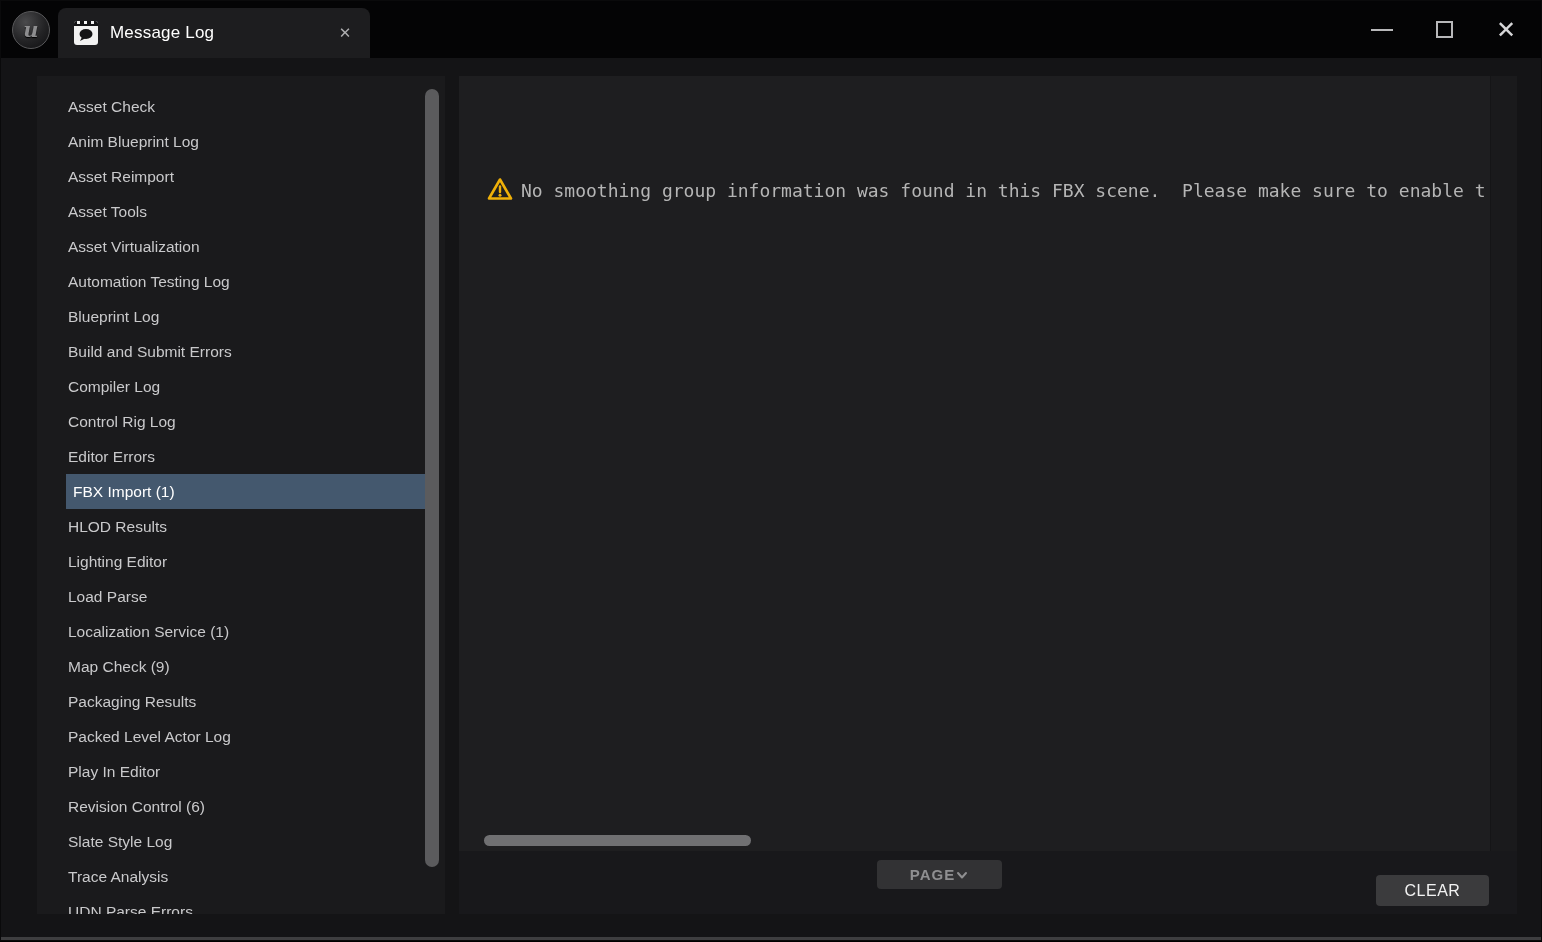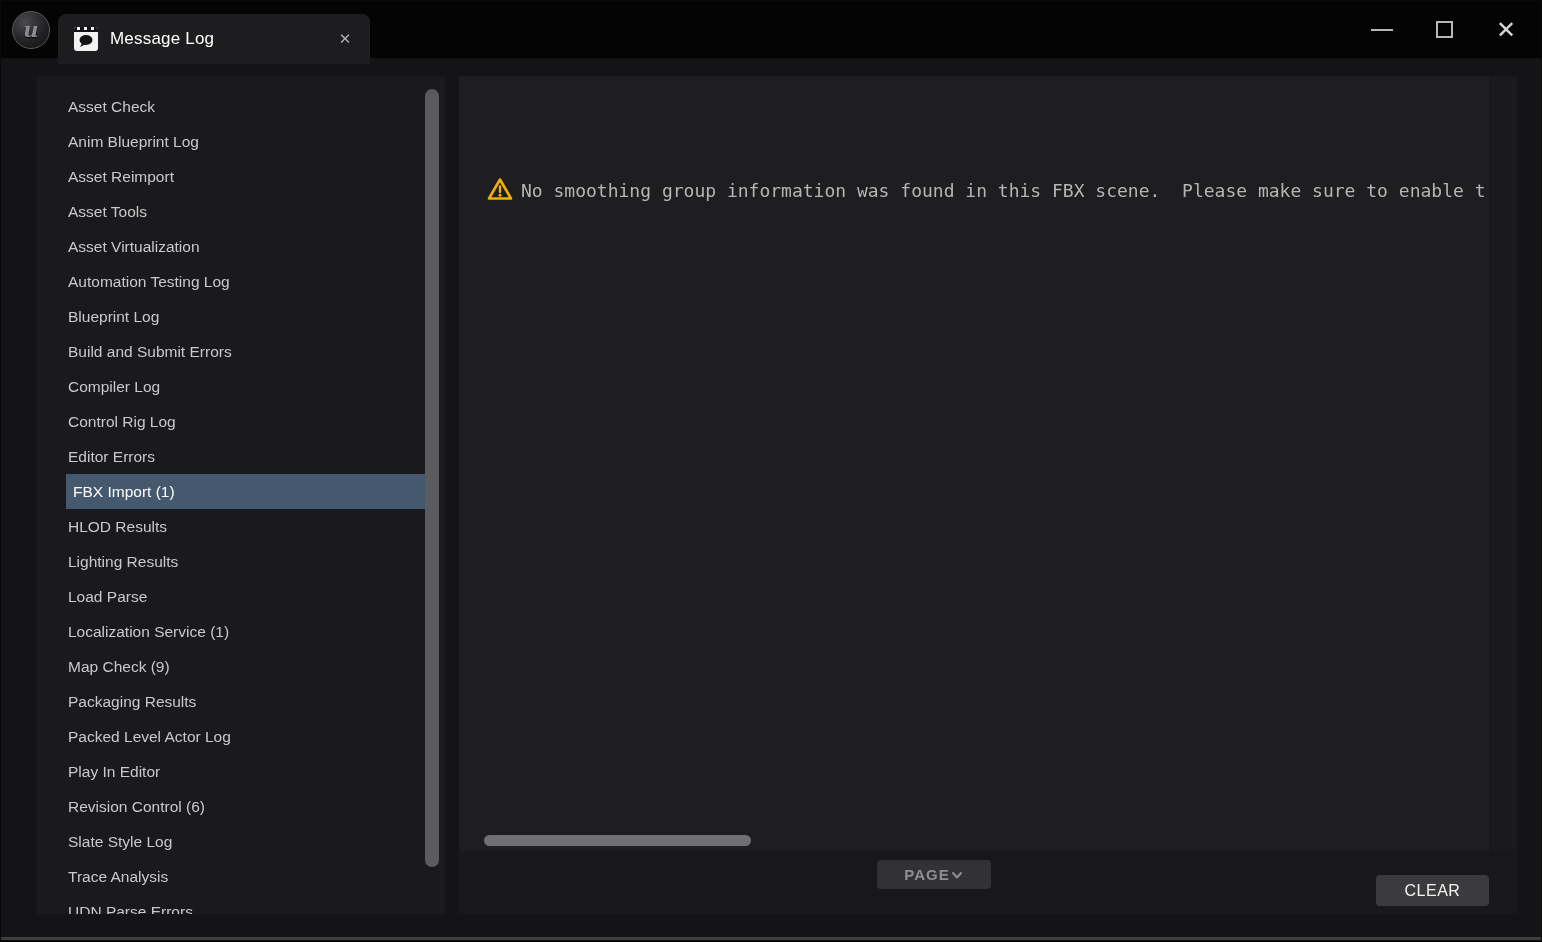--- a/index.html
+++ b/index.html
@@ -7,21 +7,21 @@
   .window{position:absolute;left:0;top:0;width:1540px;height:939px;background:#141416;border:1px solid #0a0a0b;}
   .window::after{content:"";position:absolute;left:0;right:0;bottom:0;height:3px;background:#3e3e40;}
 
   
   .titlebar{position:absolute;left:0;top:0;width:100%;height:57px;background:#040405;}
   .ue-logo{position:absolute;left:11px;top:10px;width:38px;height:38px;border-radius:50%;
     background:radial-gradient(circle at 35% 28%,#4a4a4c 0%,#232325 55%,#0e0e10 100%);
     border:1px solid #59595b;box-sizing:border-box;display:flex;align-items:center;justify-content:center;}
   .ue-logo span{font-family:"DejaVu Serif",serif;font-weight:bold;font-style:italic;font-size:21px;color:#8d8d8f;
     text-shadow:0 1px 1px #000;line-height:1;transform:translateY(-1px);}
-  .tab{position:absolute;left:57px;top:13px;width:312px;height:50px;background:#1d1d1f;border-radius:8px 8px 0 0;
+  .tab{position:absolute;left:57px;top:7px;width:312px;height:50px;background:#1d1d1f;border-radius:8px 8px 0 0;
     display:flex;align-items:center;}
   .tab-icon{position:relative;width:24px;height:24px;margin-left:16px;background:#f2f2f2;border-radius:3px;overflow:hidden;flex:none;}
   .tab-icon .teeth{position:absolute;left:0;top:0;width:100%;height:5px;background:#141416;}
   .tab-icon .teeth i{position:absolute;top:0;width:3px;height:3px;background:#f2f2f2;}
   .tab-icon .teeth i:nth-child(1){left:3px}.tab-icon .teeth i:nth-child(2){left:10px}.tab-icon .teeth i:nth-child(3){left:17px}
   .tab-label{margin-left:12px;font-size:17px;color:#ffffff;letter-spacing:.2px;}
   .tab-close{position:absolute;right:14px;top:50%;transform:translateY(-50%);width:22px;height:22px;
     display:flex;align-items:center;justify-content:center;color:#aeaeb0;font-size:15px;cursor:pointer;}
   .win-controls{position:absolute;right:4px;top:0;height:57px;display:flex;}
   .win-btn{width:62px;height:57px;display:flex;align-items:center;justify-content:center;color:#c4c4c6;}
@@ -41,21 +41,21 @@
   .content{position:absolute;left:458px;top:75px;width:1058px;height:838px;display:flex;flex-direction:column;}
   .msg-area{position:relative;flex:1;background:#1e1e20;overflow:hidden;text-align:center;}
   .v-gutter{position:absolute;right:0;top:0;bottom:0;width:26px;background:#1a1a1c;border-left:1px solid #151517;}
   .msg-row{position:absolute;left:28px;top:101px;display:flex;align-items:center;width:1456px;overflow:hidden;}
   .warn-icon{flex:none;margin-right:8px;}
   .msg-text{font-family:"DejaVu Sans Mono",monospace;font-size:18px;color:#b5b5b5;white-space:pre;line-height:24px;}
   .h-scrollbar{position:absolute;left:25px;bottom:5px;width:267px;height:11px;border-radius:5.5px;background:#707072;}
 
   
   .footer{position:relative;height:63px;background:#18181b;}
-  .page-btn{position:absolute;left:418px;top:9px;width:114px;height:29px;background:#323234;border-radius:4px;
+  .page-btn{position:absolute;left:418px;top:9px;width:125px;height:29px;background:#323234;border-radius:4px;
     display:flex;align-items:center;justify-content:center;color:#8f8f91;font-size:15px;font-weight:bold;
     letter-spacing:1px;cursor:pointer;}
   .clear-btn{position:absolute;right:28px;top:24px;width:113px;height:31px;background:#3b3b3d;border-radius:4px;
     display:flex;align-items:center;justify-content:center;color:#f2f2f2;font-size:16px;letter-spacing:.5px;cursor:pointer;}
 </style>
 </head>
 <body>
 
 <div class="window">
 
@@ -99,21 +99,21 @@
         <div class="side-row"><span>Asset Tools</span></div>
         <div class="side-row"><span>Asset Virtualization</span></div>
         <div class="side-row"><span>Automation Testing Log</span></div>
         <div class="side-row"><span>Blueprint Log</span></div>
         <div class="side-row"><span>Build and Submit Errors</span></div>
         <div class="side-row"><span>Compiler Log</span></div>
         <div class="side-row"><span>Control Rig Log</span></div>
         <div class="side-row"><span>Editor Errors</span></div>
         <div class="side-row selected"><span>FBX Import (1)</span></div>
         <div class="side-row"><span>HLOD Results</span></div>
-        <div class="side-row"><span>Lighting Results</span></div>
+        <div class="side-row"><span>Lighting Editor</span></div>
         <div class="side-row"><span>Load Parse</span></div>
         <div class="side-row"><span>Localization Service (1)</span></div>
         <div class="side-row"><span>Map Check (9)</span></div>
         <div class="side-row"><span>Packaging Results</span></div>
         <div class="side-row"><span>Packed Level Actor Log</span></div>
         <div class="side-row"><span>Play In Editor</span></div>
         <div class="side-row"><span>Revision Control (6)</span></div>
         <div class="side-row"><span>Slate Style Log</span></div>
         <div class="side-row"><span>Trace Analysis</span></div>
         <div class="side-row"><span>UDN Parse Errors</span></div>

